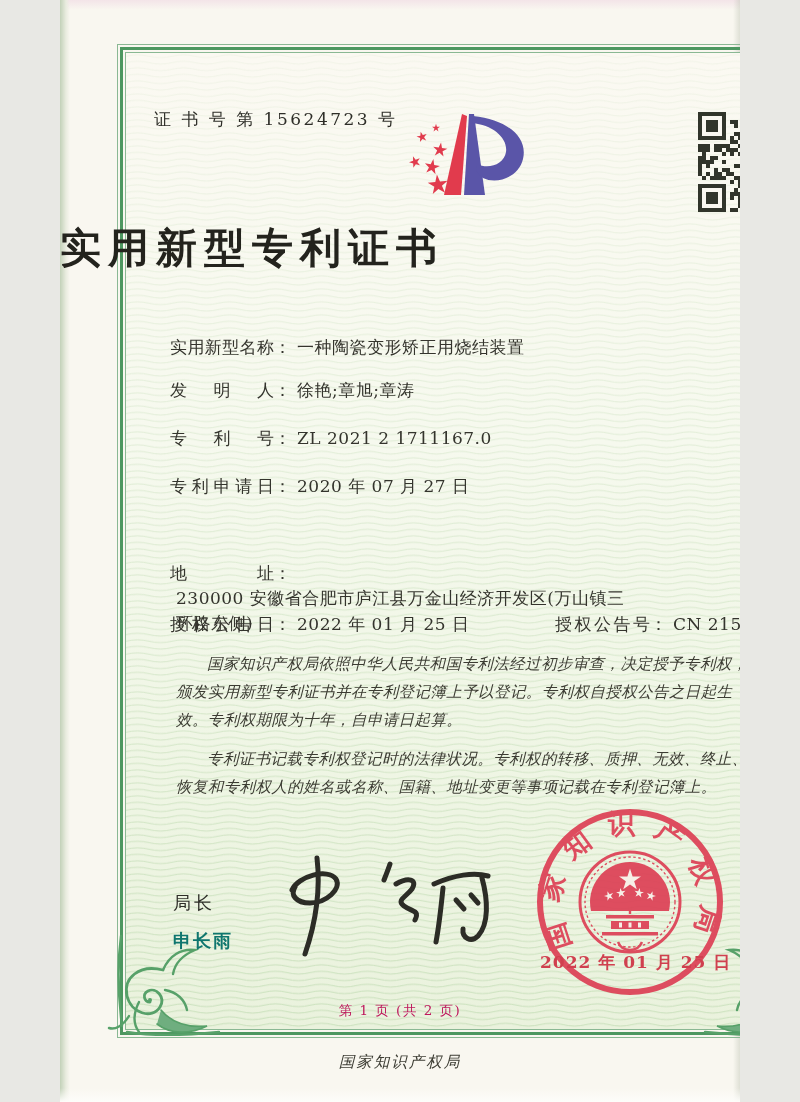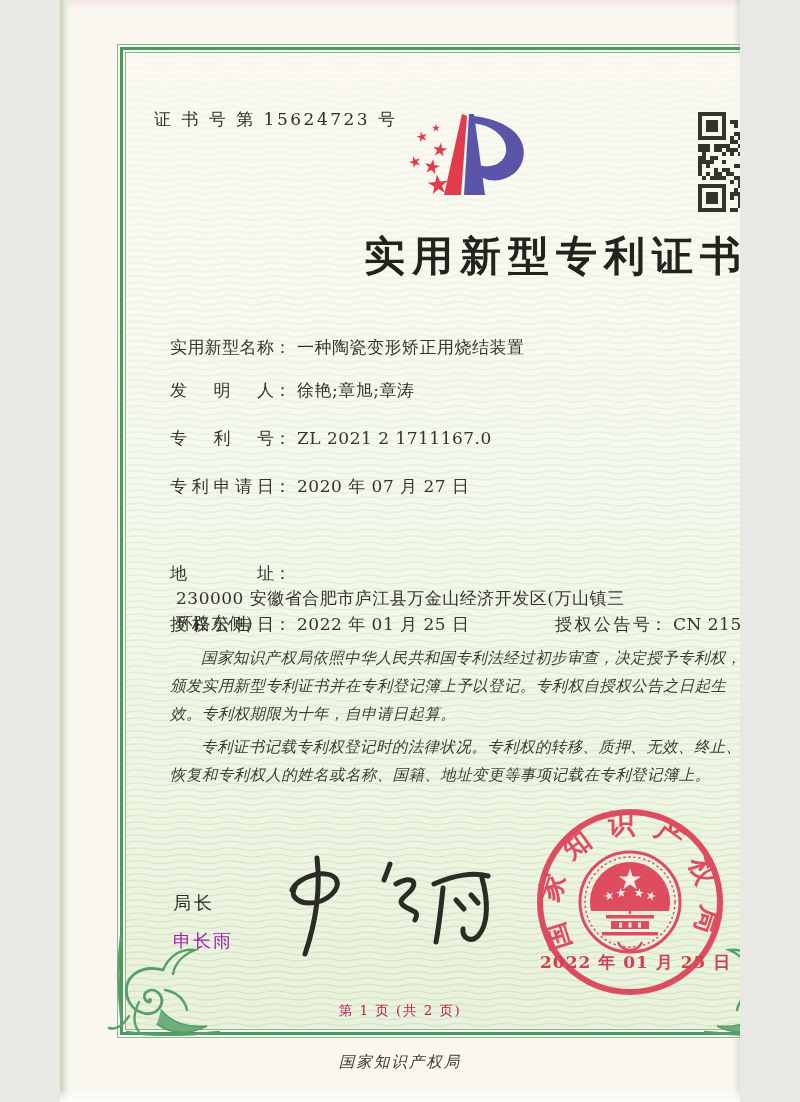--- a/index.html
+++ b/index.html
@@ -19,38 +19,38 @@
   .guilloche{position:absolute;inset:0;width:100%;height:100%;}
   .flourish{position:absolute;width:118px;height:118px;}
   .flourish.bl{left:-13px;bottom:-13px;}
   .flourish.br{right:-13px;bottom:-13px;transform:scaleX(-1);}
 
   .content{position:absolute;inset:0;z-index:4;}
 
   .cert-no{position:absolute;left:94px;top:108px;font-size:17px;letter-spacing:2.5px;color:#2e2e28;}
   .logo{position:absolute;left:328px;top:111px;}
   .qr{position:absolute;left:638px;top:112px;}
-  .title{position:absolute;left:0;top:221px;width:100%;text-align:right;
-         font-size:41px;font-weight:700;letter-spacing:7px;color:#23231d;margin:8px;}
+  .title{position:absolute;left:0;top:221px;width:100%;text-align:left;
+         font-size:41px;font-weight:700;letter-spacing:7px;color:#23231d;margin:0;}
 
   .row{position:absolute;left:110px;width:580px;font-size:17px;line-height:25px;color:#34342d;}
   .row .lbl{display:inline-block;width:104px;text-align:justify;text-align-last:justify;vertical-align:top;}
   .row .colon{vertical-align:top;}
   .row .val{display:inline-block;margin-left:6px;max-width:458px;vertical-align:top;letter-spacing:.5px;}
   .r-name{top:329px;margin-top:6px;} .r-inv{top:378px;} .r-no{top:426px;}
   .r-fdate{top:474px;} .r-owner{top:522px;} .r-addr{top:561px;} .r-grant{top:612px;}
   .pair2{position:absolute;left:385px;top:0;white-space:nowrap;}
   .pair2 .lbl{width:95px;}
 
   .paras{position:absolute;left:106px;top:640px;width:592px;
          font-style:italic;font-size:15.5px;line-height:1.82;color:#3c3c33;letter-spacing:.4px;}
-  .paras p{margin:4px;text-indent:2em;}
+  .paras p{margin:10px;text-indent:2em;}
 
   .director-title{position:absolute;left:113px;top:891px;font-size:18px;letter-spacing:3px;color:#2e2e28;}
-  .director-name{position:absolute;left:113px;top:929px;font-size:18px;letter-spacing:2px;color:#a21caf;}
+  .director-name{position:absolute;left:113px;top:929px;font-size:18px;letter-spacing:2px;color:#0f766e;font-weight:bold;}
   .signature{position:absolute;left:218px;top:850px;}
 
   .seal{position:absolute;left:468px;top:800px;z-index:4;}
   .seal-date{position:absolute;left:480px;top:951px;width:180px;text-align:center;z-index:5;
              color:#d0404f;font-size:17px;font-weight:700;letter-spacing:1px;white-space:nowrap;}
 
   .page-info{position:absolute;left:0;top:1002px;width:100%;text-align:center;font-size:13.5px;letter-spacing:1.5px;color:#be185d;}
   .back-note{position:absolute;left:0;top:1052px;width:100%;text-align:center;font-style:italic;
              font-size:15.5px;letter-spacing:2px;color:#3c3c33;}
 </style>

